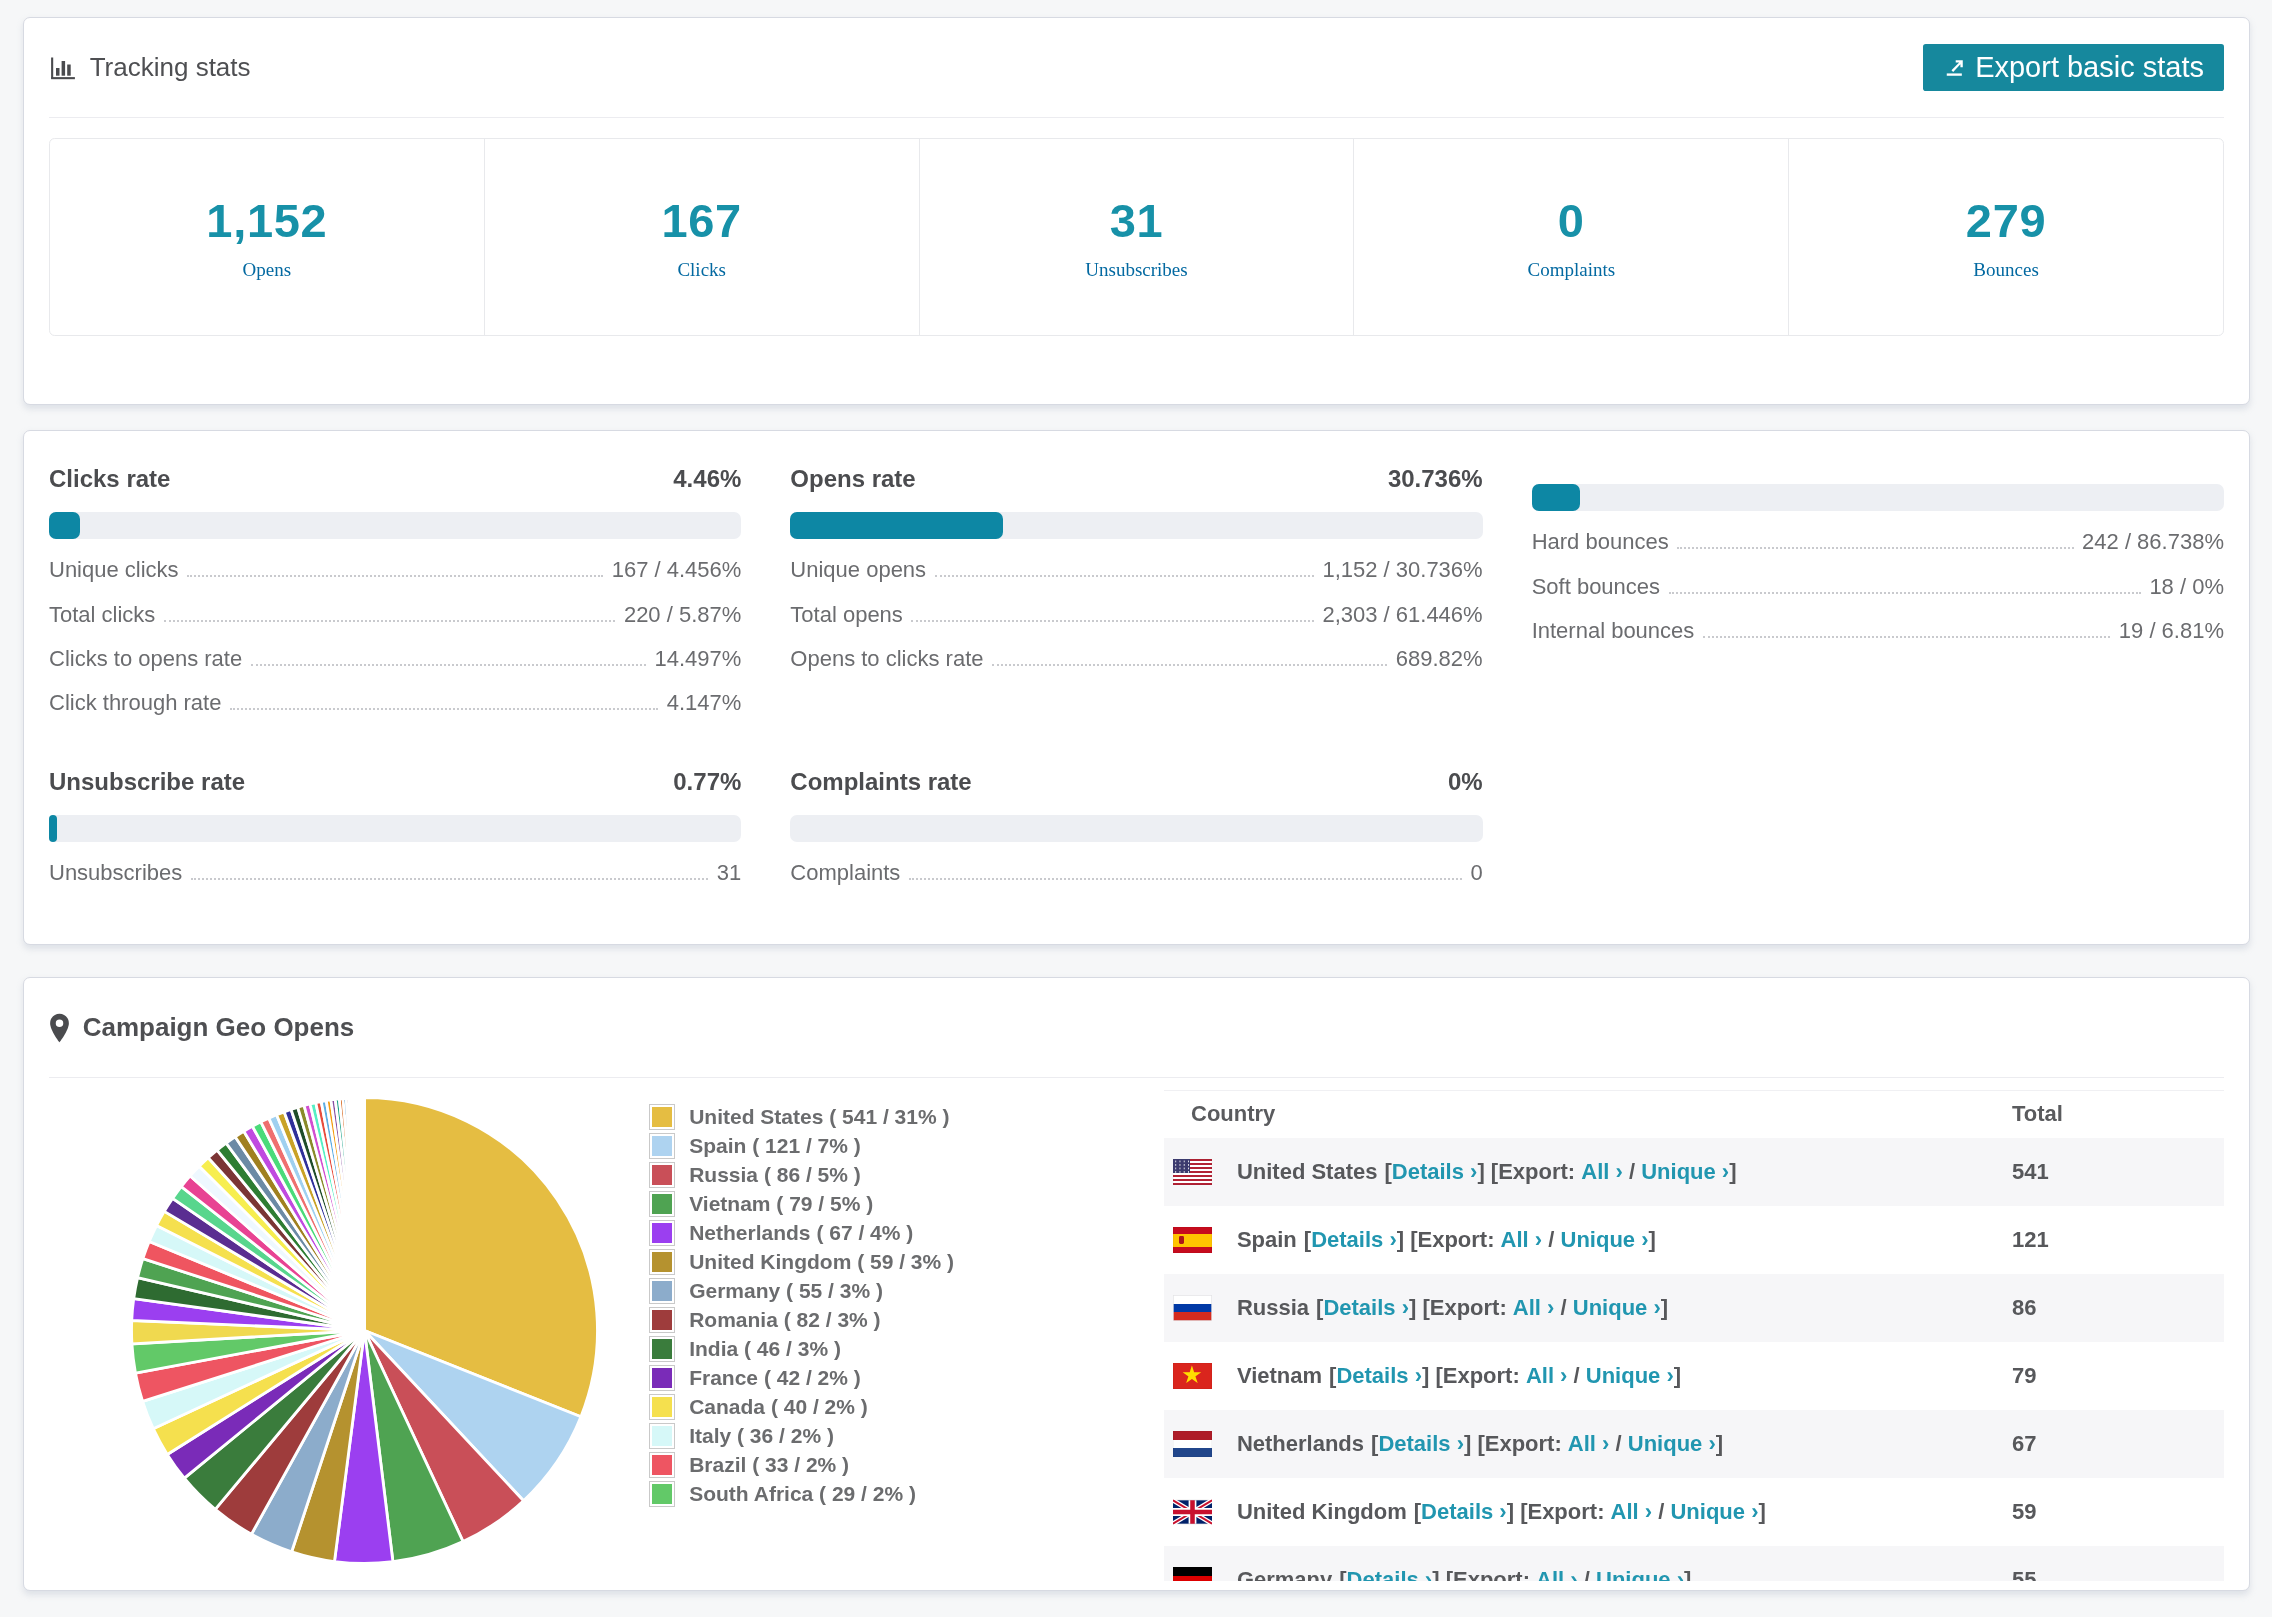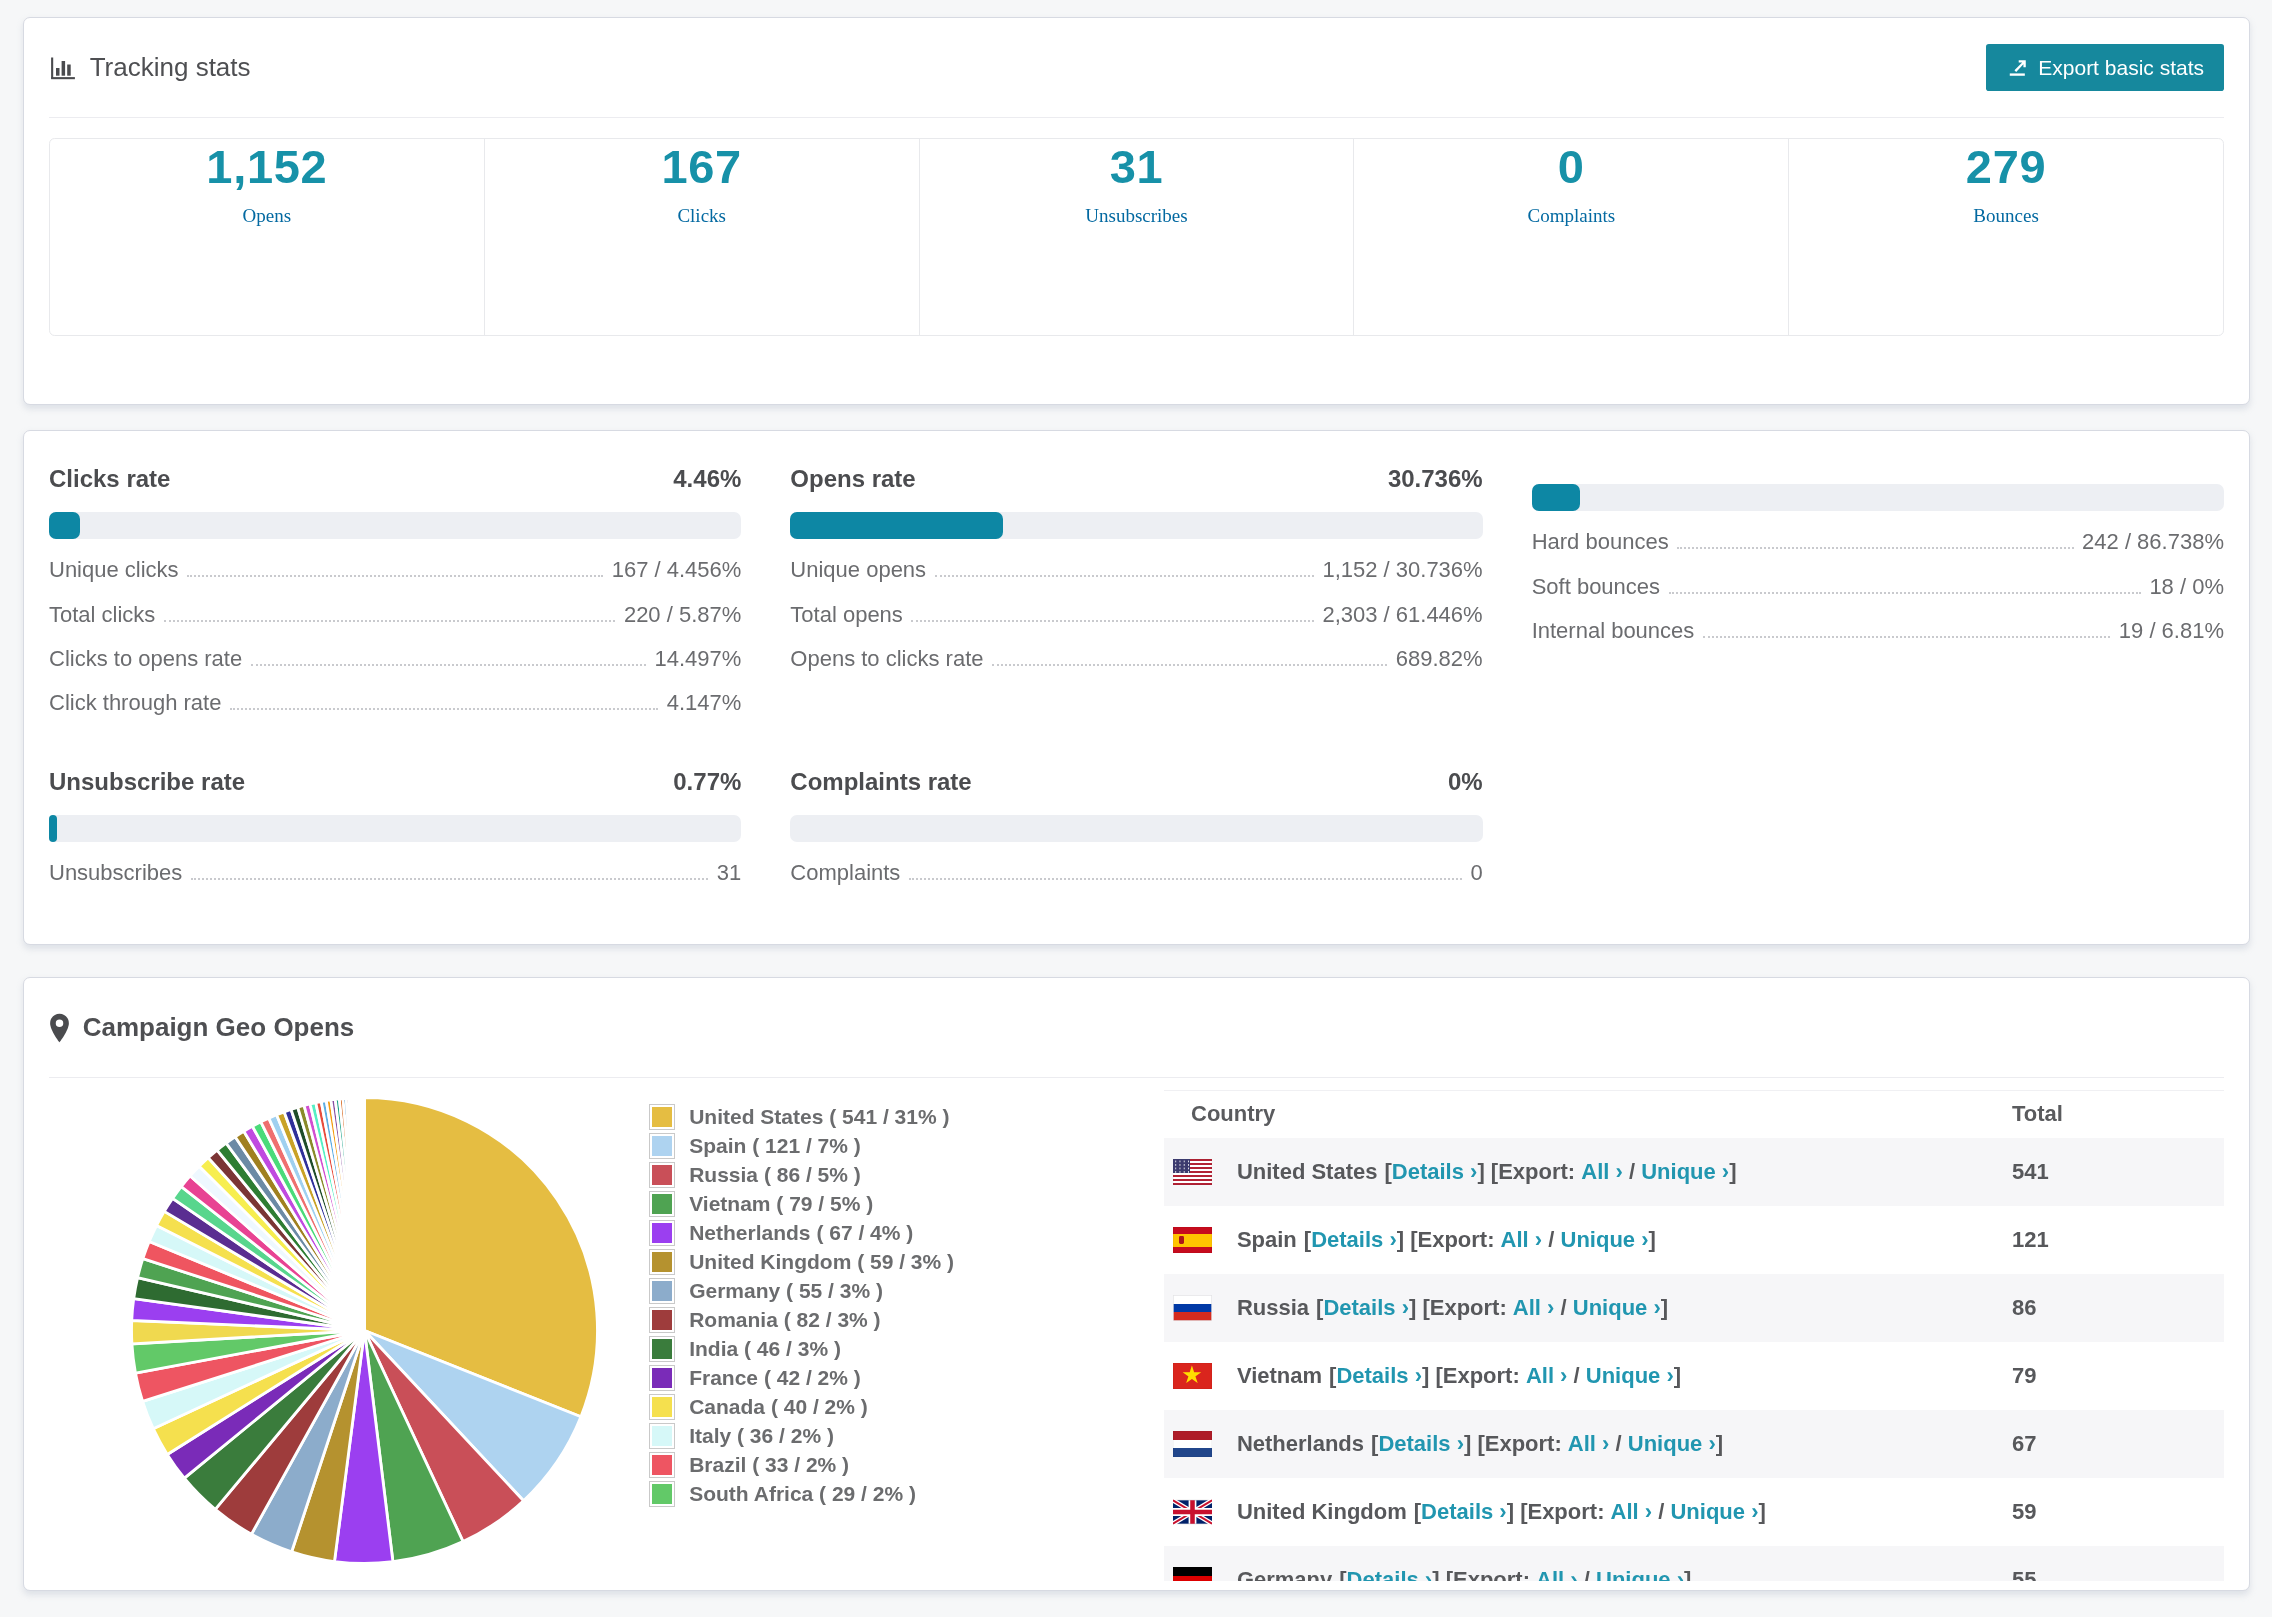--- a/index.html
+++ b/index.html
@@ -18,29 +18,29 @@
     box-sizing:border-box;
   }
   
   #card-tracking{margin-top:17px;height:388px;padding:0 25px;}
   .card-header{display:flex;align-items:center;height:99px;}
   .hdr-icon{width:28px;height:28px;flex:none;}
   .card-title{font-size:26px;color:#4e4f52;margin-left:12.7px;}
   .btn-export{
     margin-left:auto;display:flex;align-items:center;gap:10px;
     background:#16889d;color:#fff;border:none;border-radius:2.8px;
-    font-size:21px;height:47px;padding:0 20px;font-family:inherit;cursor:pointer;
+    font-size:29px;height:47px;padding:0 20px;font-family:inherit;cursor:pointer;
   }
   .btn-export svg{width:22.6px;height:22.6px;}
   .divider{border-bottom:0.7px solid #ececf0;}
   .stats-row{
     display:flex;margin-top:20px;height:196px;
     border:0.7px solid #e8e9ec;border-radius:5.6px;background:#fff;
   }
-  .stat-tile{flex:1;display:flex;flex-direction:column;align-items:center;border-right:0.7px solid #e8e9ec;}
+  .stat-tile{flex:1;display:flex;flex-direction:column;align-items:center;justify-content:center;border-right:0.7px solid #e8e9ec;}
   .stat-tile:last-child{border-right:none;}
   .stat-value{font-size:47px;font-weight:700;color:#1791a8;letter-spacing:0.7px;}
   .stat-label{font-size:19px;color:#0369a1;margin-top:11.3px;font-family:Liberation Serif, serif;}
   
   #card-rates{margin-top:25.4px;height:515px;padding:34px 25px 0;overflow:hidden;}
   .rates-grid{display:grid;grid-template-columns:1fr 1fr 1fr;column-gap:49px;row-gap:52px;}
   .rate-head{display:flex;justify-content:space-between;align-items:baseline;gap:20px;}
   .rate-title,.rate-value{font-size:24px;font-weight:700;color:#4b4c4f;}
   .bar{margin-top:18.4px;height:27px;background:#edeff3;border-radius:7px;position:relative;}
   .bar-fill{position:absolute;left:0;top:0;bottom:0;background:#0d87a4;border-radius:7px;}

